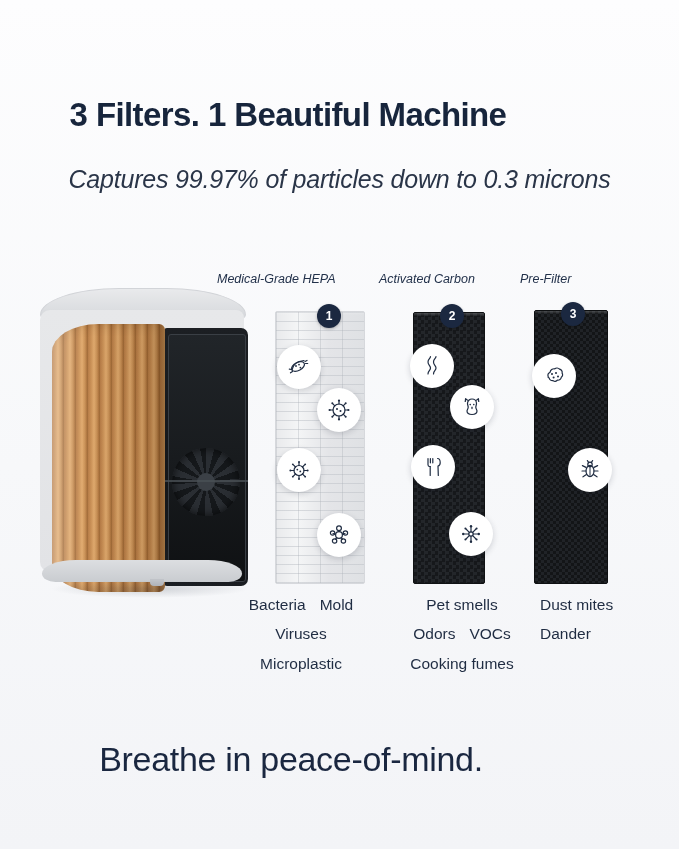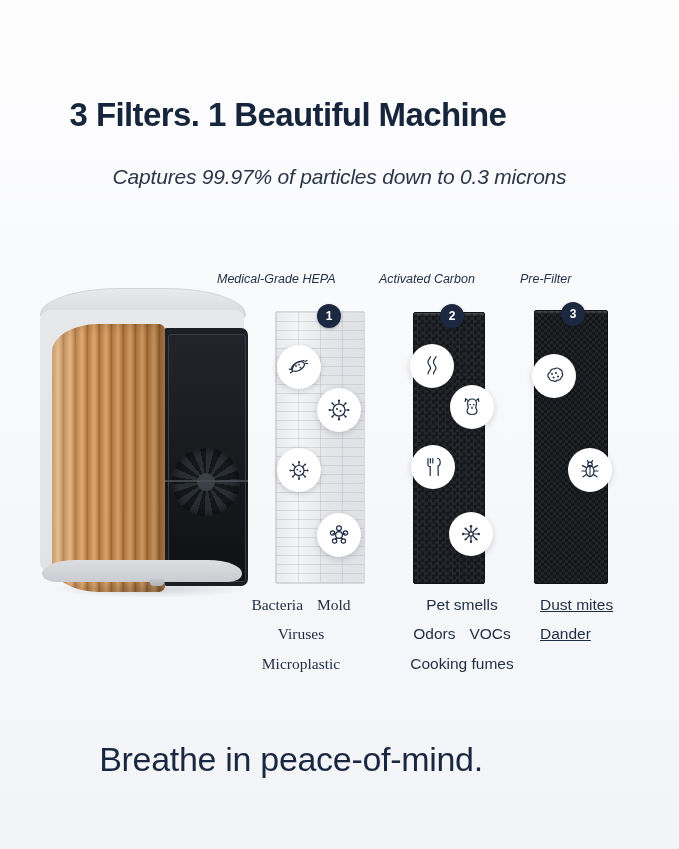--- a/index.html
+++ b/index.html
@@ -32,21 +32,21 @@
     font-weight: 700;
     letter-spacing: -0.6px;
     color: #17253c;
   }
   .subhead {
     position: absolute;
     top: 165px;
     left: 0;
     width: 679px;
     text-align: center;
-    font-size: 21px;
+    font-size: 25px;
     font-style: italic;
     font-weight: 400;
     color: #2a3548;
     letter-spacing: -0.2px;
   }
 
   
   .col-label {
     position: absolute;
     font-size: 12.5px;
@@ -292,26 +292,26 @@
   #bub-dander     { left: 568px; top: 448px; }
 
   
   .caption {
     position: absolute;
     font-size: 15.5px;
     color: #1f2c42;
     line-height: 1.9;
     text-align: center;
   }
-  #cap-hepa { left: 218px; top: 590px; width: 166px; font-family: Liberation Serif, serif; }
+  #cap-hepa { left: 218px; top: 590px; width: 166px; }
   #cap-carbon { left: 386px; top: 590px; width: 152px; }
   #cap-prefilter { left: 540px; top: 590px; width: 130px; text-align: left; }
   .caption .row { white-space: nowrap; }
   .caption .word { margin: 0 7px; }
-  #cap-prefilter .word { margin: 0 8px 0 0; text-decoration: underline; }
+  #cap-prefilter .word { margin: 0 8px 0 0; }
 
   
   .footer {
     position: absolute;
     top: 740px;
     left: 0;
     width: 582px;
     text-align: center;
     font-size: 34px;
     font-weight: 500;

